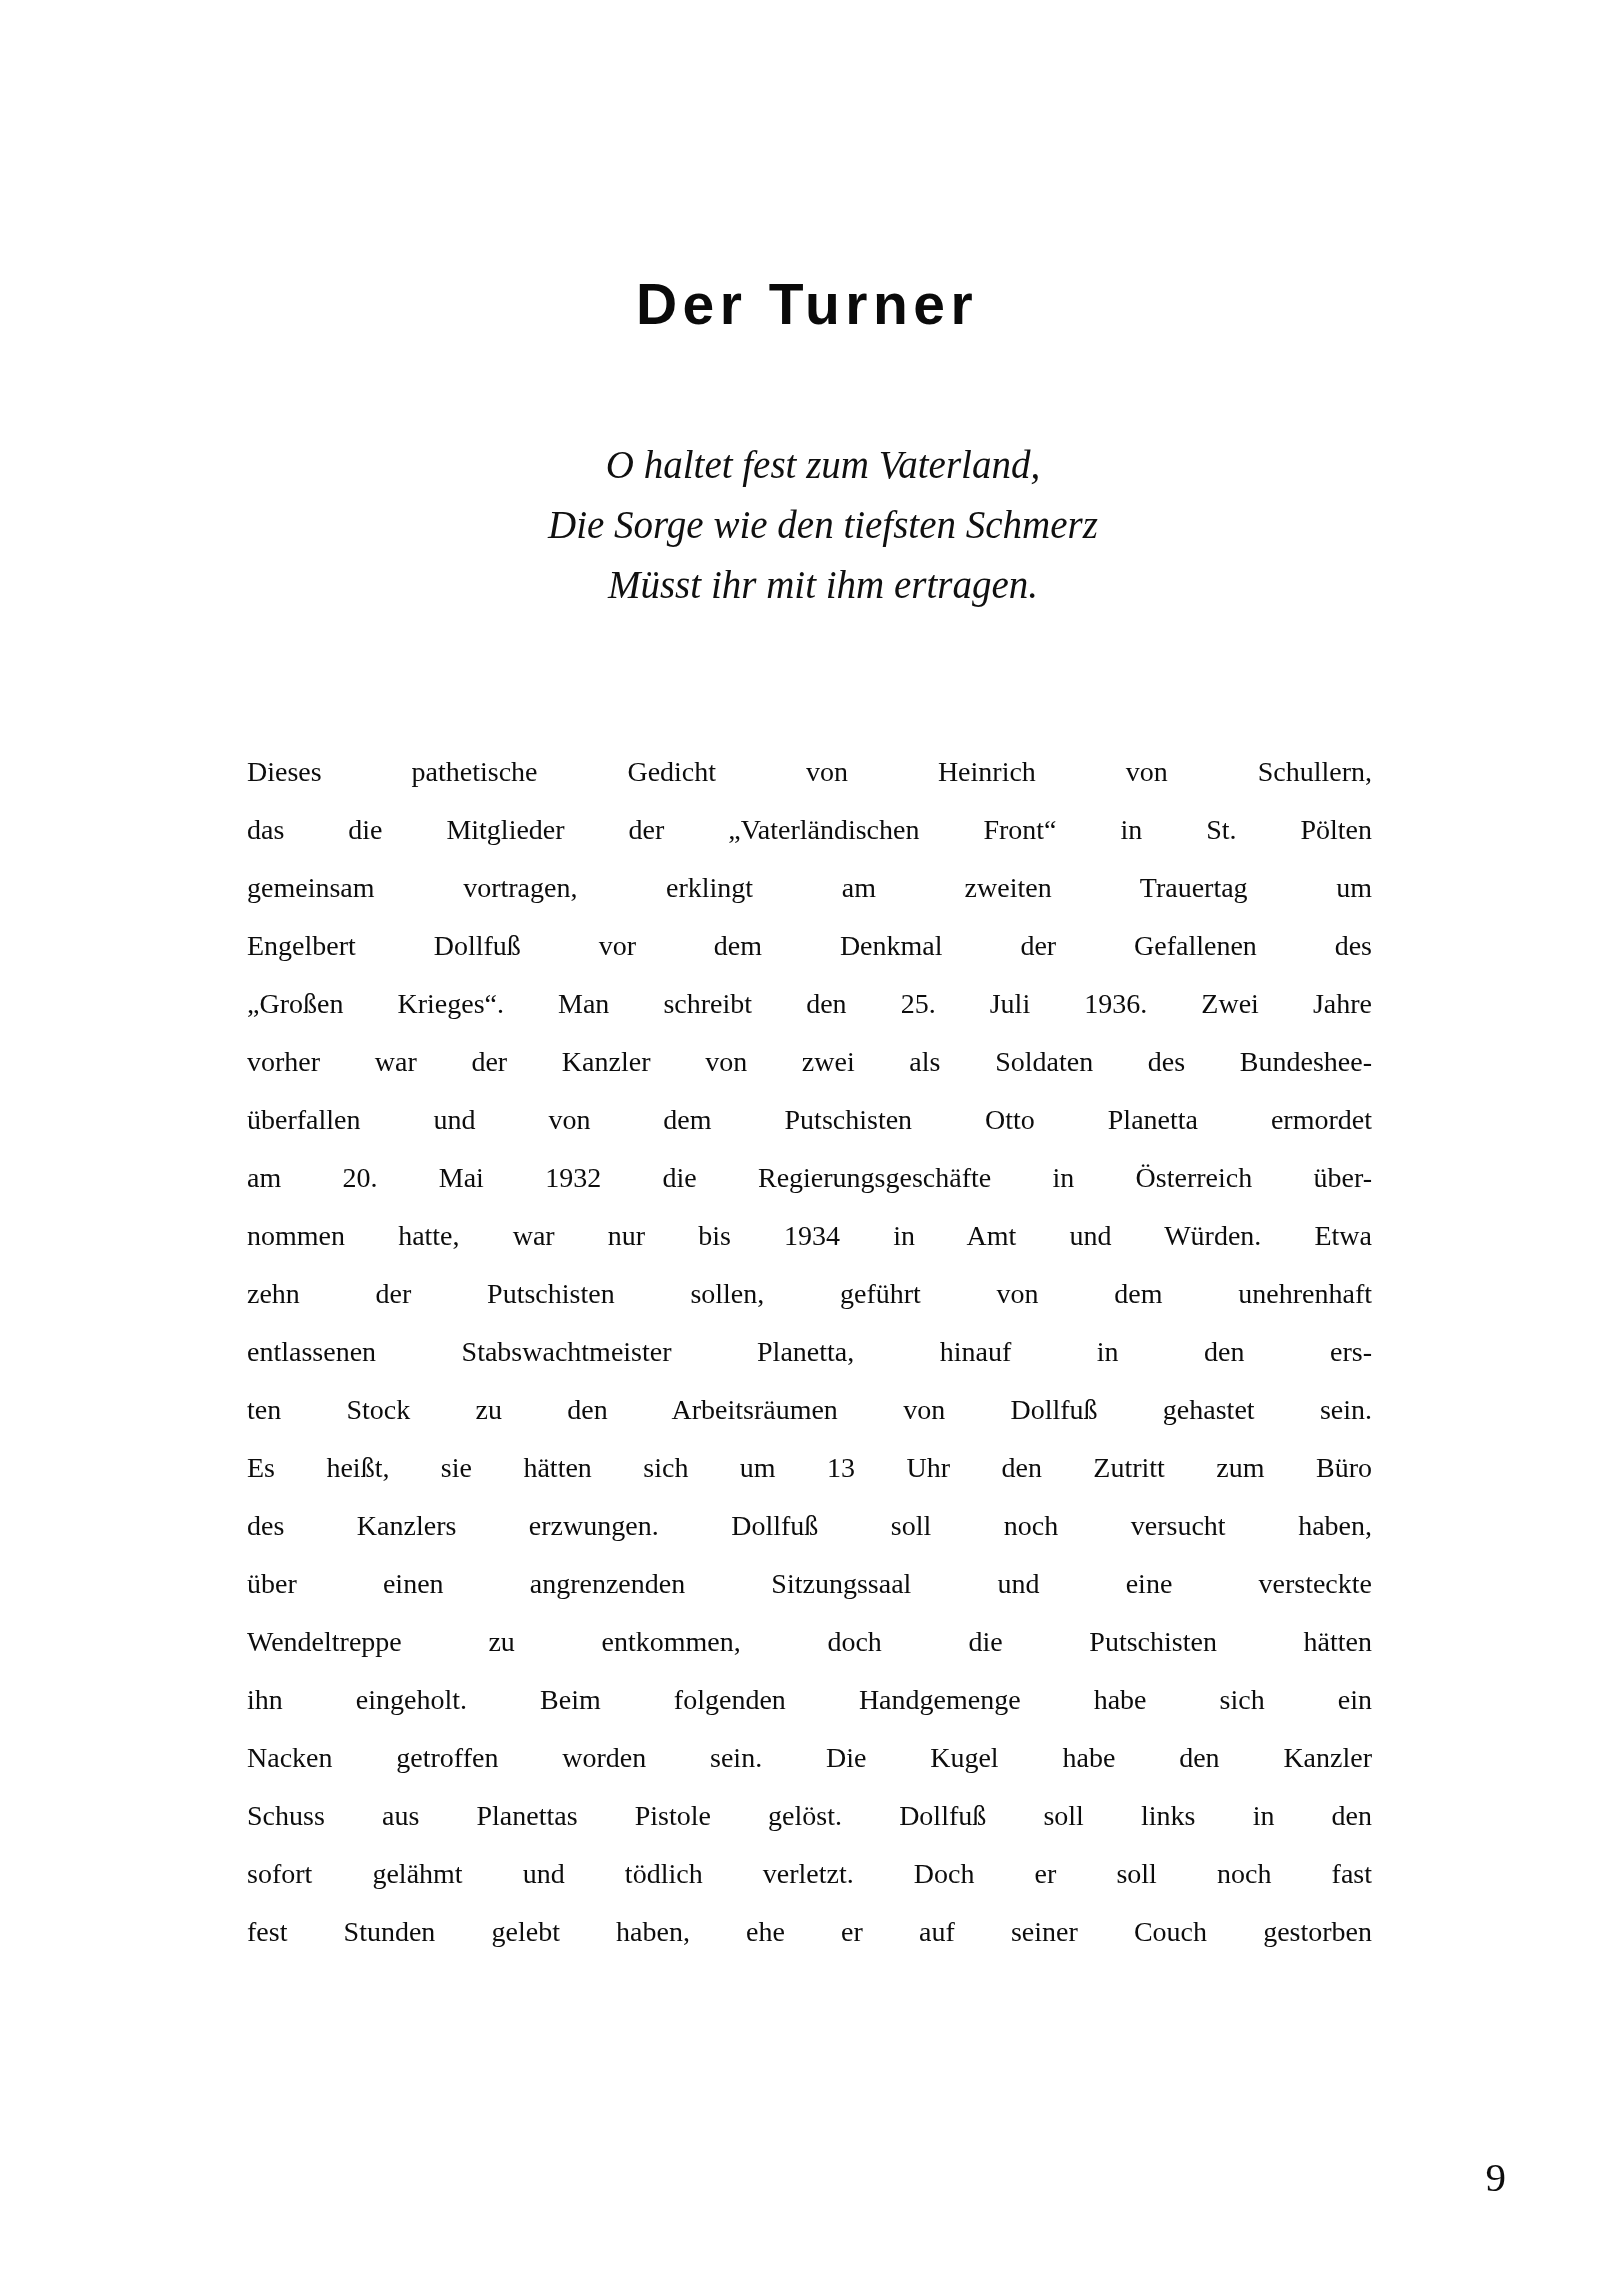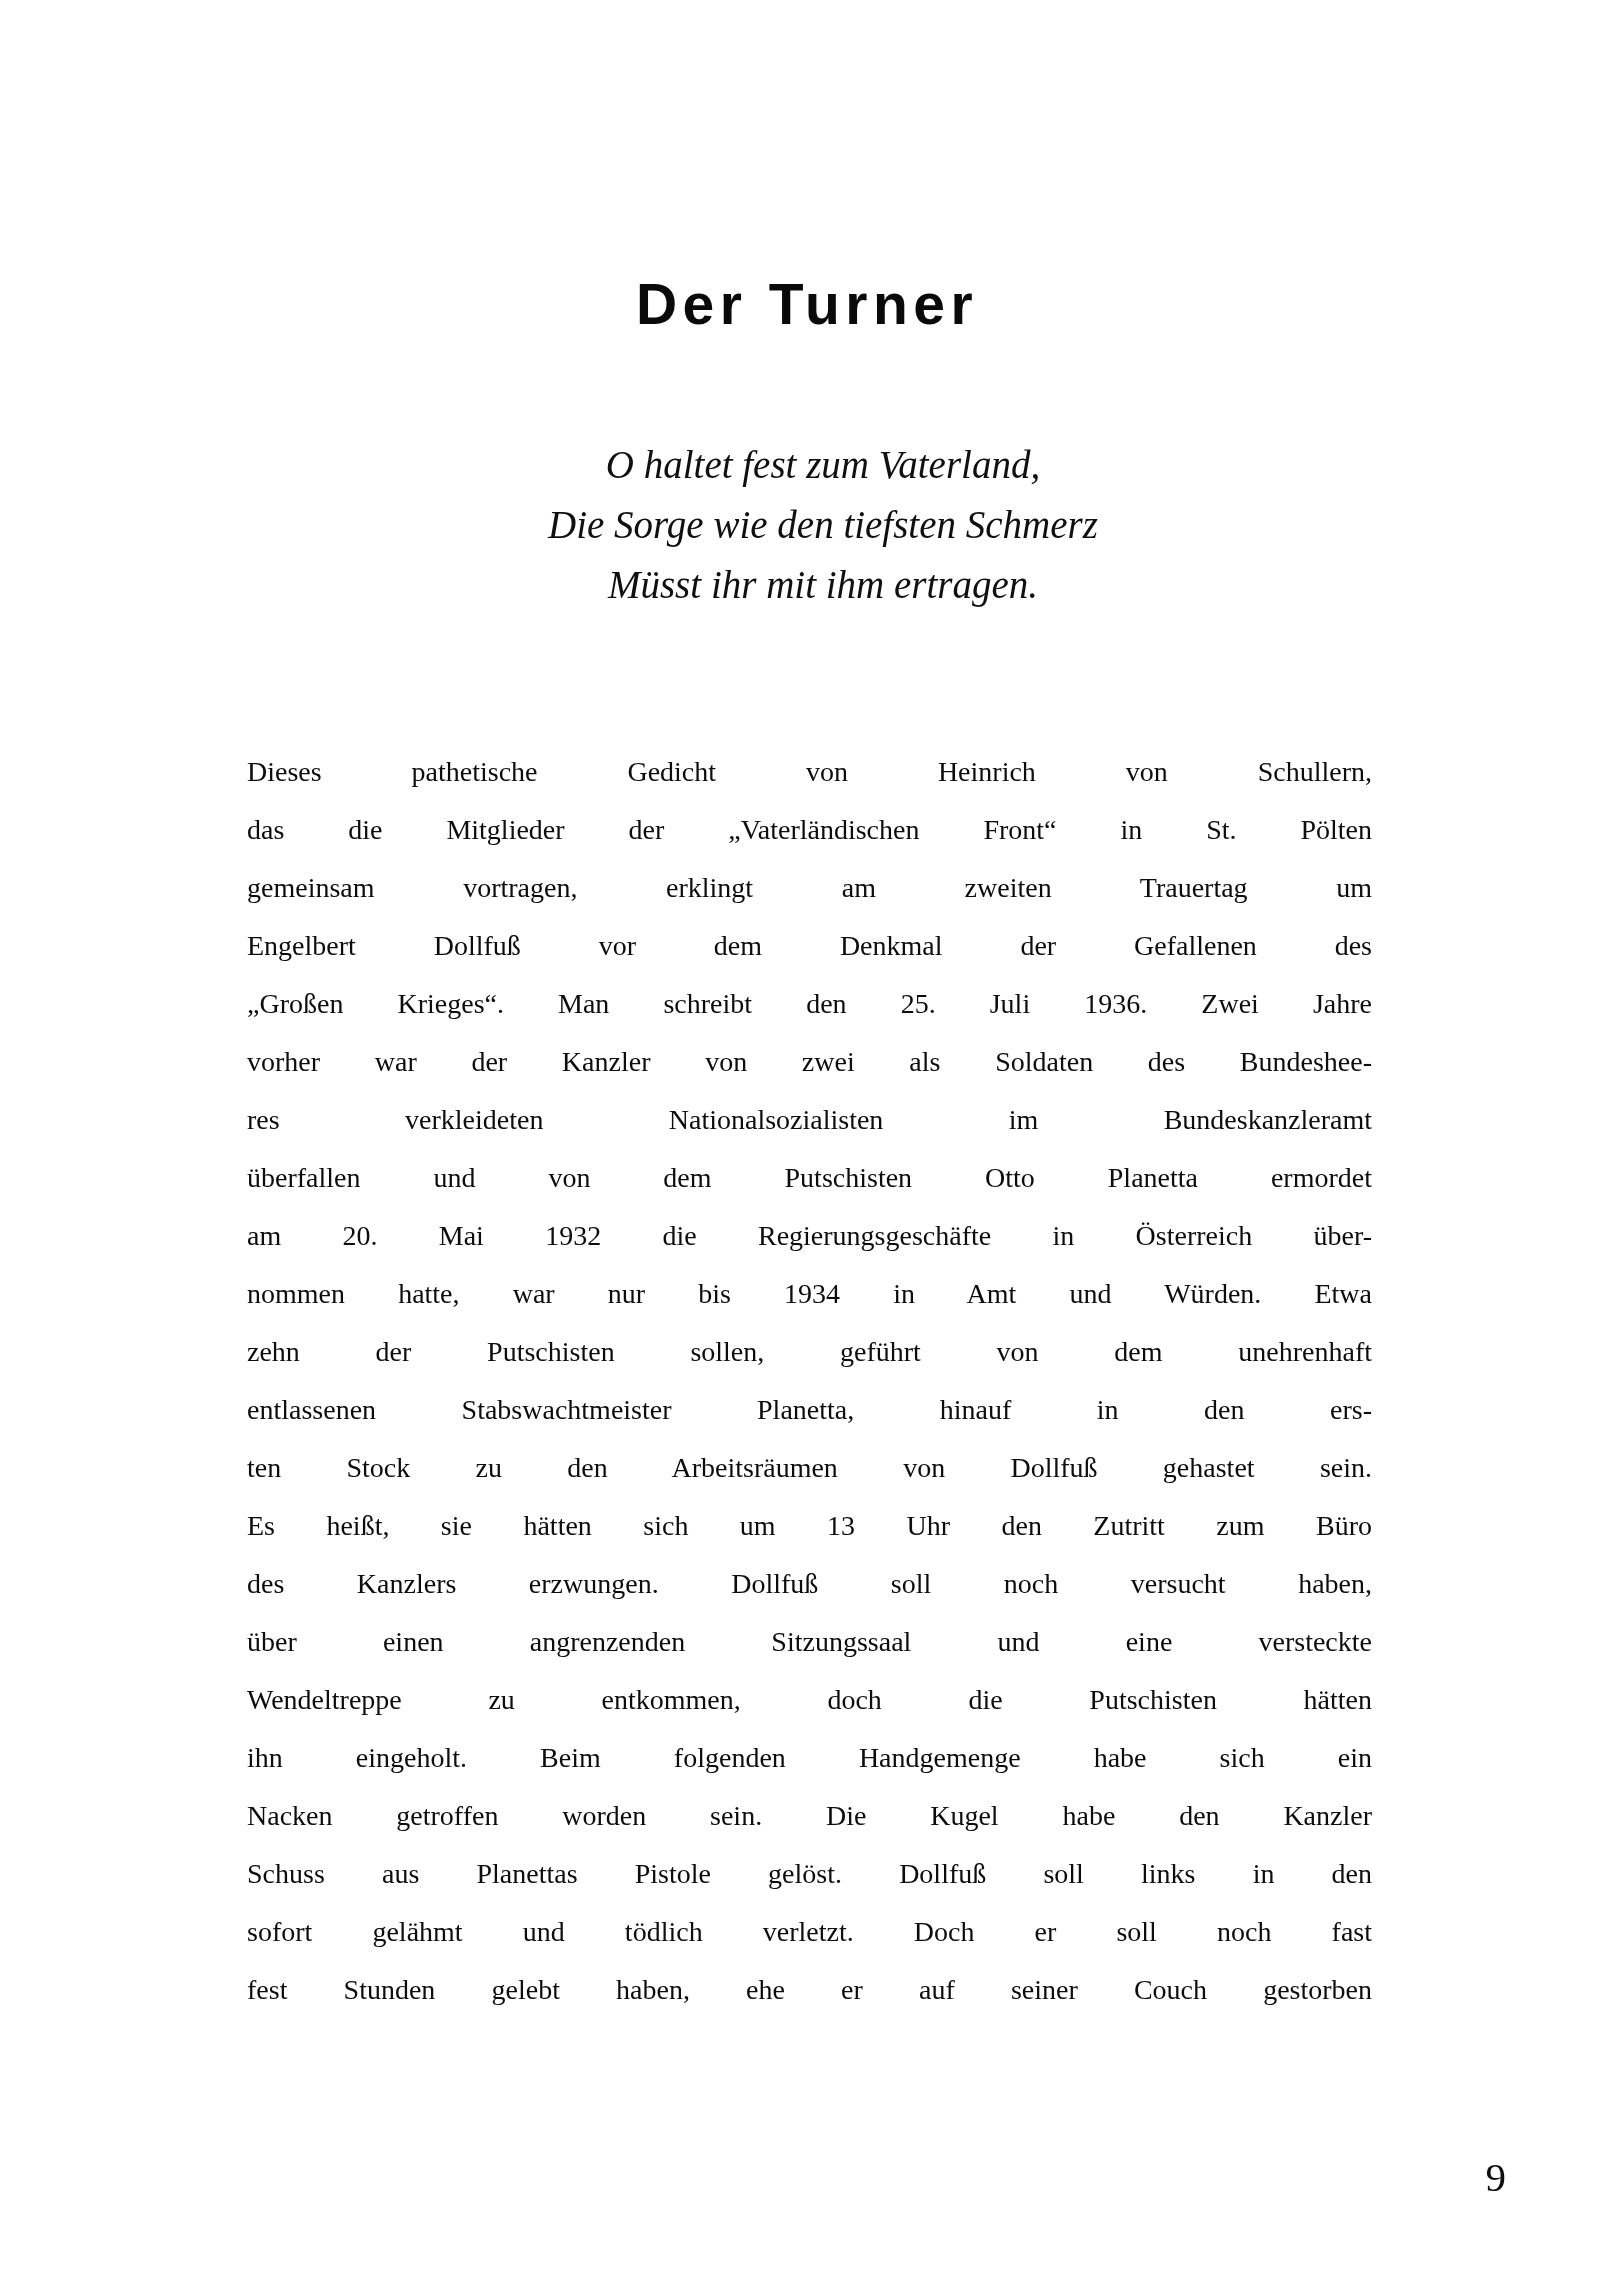--- a/index.html
+++ b/index.html
@@ -79,21 +79,20 @@
     <div class="poem-line">Müsst ihr mit ihm ertragen.</div>
   </div>
 
   <div class="body-text">
     <div class="body-line">Dieses pathetische Gedicht von Heinrich von Schullern,</div>
     <div class="body-line">das die Mitglieder der „Vaterländischen Front“ in St. Pölten</div>
     <div class="body-line">gemeinsam vortragen, erklingt am zweiten Trauertag um</div>
     <div class="body-line">Engelbert Dollfuß vor dem Denkmal der Gefallenen des</div>
     <div class="body-line">„Großen Krieges“. Man schreibt den 25. Juli 1936. Zwei Jahre</div>
     <div class="body-line">vorher war der Kanzler von zwei als Soldaten des Bundeshee-</div>
-    <div class="body-line">res verkleideten Nationalsozialisten im Bundeskanzleramt</div>
     <div class="body-line">überfallen und von dem Putschisten Otto Planetta ermordet</div>
     <div class="body-line">am 20. Mai 1932 die Regierungsgeschäfte in Österreich über-</div>
     <div class="body-line">nommen hatte, war nur bis 1934 in Amt und Würden. Etwa</div>
     <div class="body-line">zehn der Putschisten sollen, geführt von dem unehrenhaft</div>
     <div class="body-line">entlassenen Stabswachtmeister Planetta, hinauf in den ers-</div>
     <div class="body-line">ten Stock zu den Arbeitsräumen von Dollfuß gehastet sein.</div>
     <div class="body-line">Es heißt, sie hätten sich um 13 Uhr den Zutritt zum Büro</div>
     <div class="body-line">des Kanzlers erzwungen. Dollfuß soll noch versucht haben,</div>
     <div class="body-line">über einen angrenzenden Sitzungssaal und eine versteckte</div>
     <div class="body-line">Wendeltreppe zu entkommen, doch die Putschisten hätten</div>

